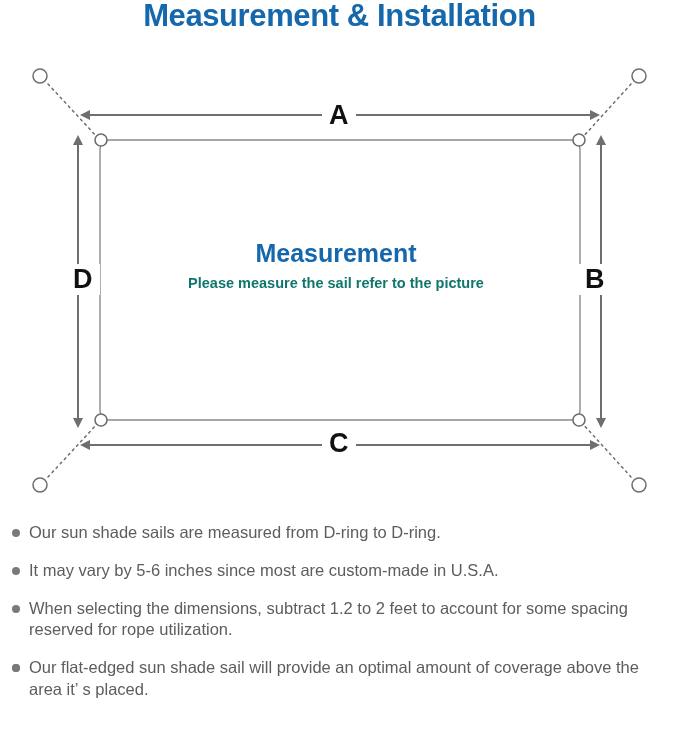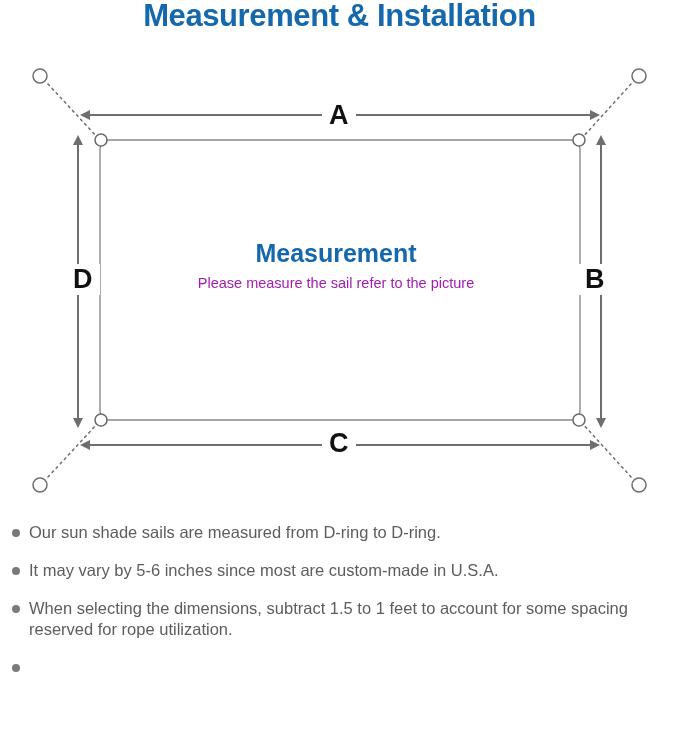--- a/index.html
+++ b/index.html
@@ -51,23 +51,24 @@
     pointer-events: none;
   }
   #sail-label .main {
     font-size: 25px;
     font-weight: bold;
     color: #1668ac;
     line-height: 1.1;
   }
   #sail-label .sub {
     font-size: 14.5px;
-    color: #a21caf;
+    color: #0f766e;
     margin-top: 7px;
     line-height: 1.2;
+    font-weight: bold;
   }
 
   
   .dim-letter {
     position: absolute;
     font-size: 27px;
     font-weight: bold;
     color: #111111;
     font-family: "Liberation Sans", sans-serif;
     background: #ffffff;
@@ -163,18 +164,22 @@
   <div class="note">
     <span class="bullet"></span>
     <span>Our sun shade sails are measured from D-ring to D-ring.</span>
   </div>
   <div class="note">
     <span class="bullet"></span>
     <span>It may vary by 5-6 inches since most are custom-made in U.S.A.</span>
   </div>
   <div class="note">
     <span class="bullet"></span>
-    <span>When selecting the dimensions, subtract 1.5 to 1 feet to account for some spacing reserved for rope utilization.</span>
+    <span>When selecting the dimensions, subtract 1.2 to 2 feet to account for some spacing reserved for rope utilization.</span>
   </div>
   <div class="note">
     <span class="bullet"></span>
   </div>
+  <div class="note">
+    <span class="bullet"></span>
+    <span>Our flat-edged sun shade sail will provide an optimal amount of coverage above the area it’ s placed.</span>
+  </div>
 </div>
 
 </body></html>

